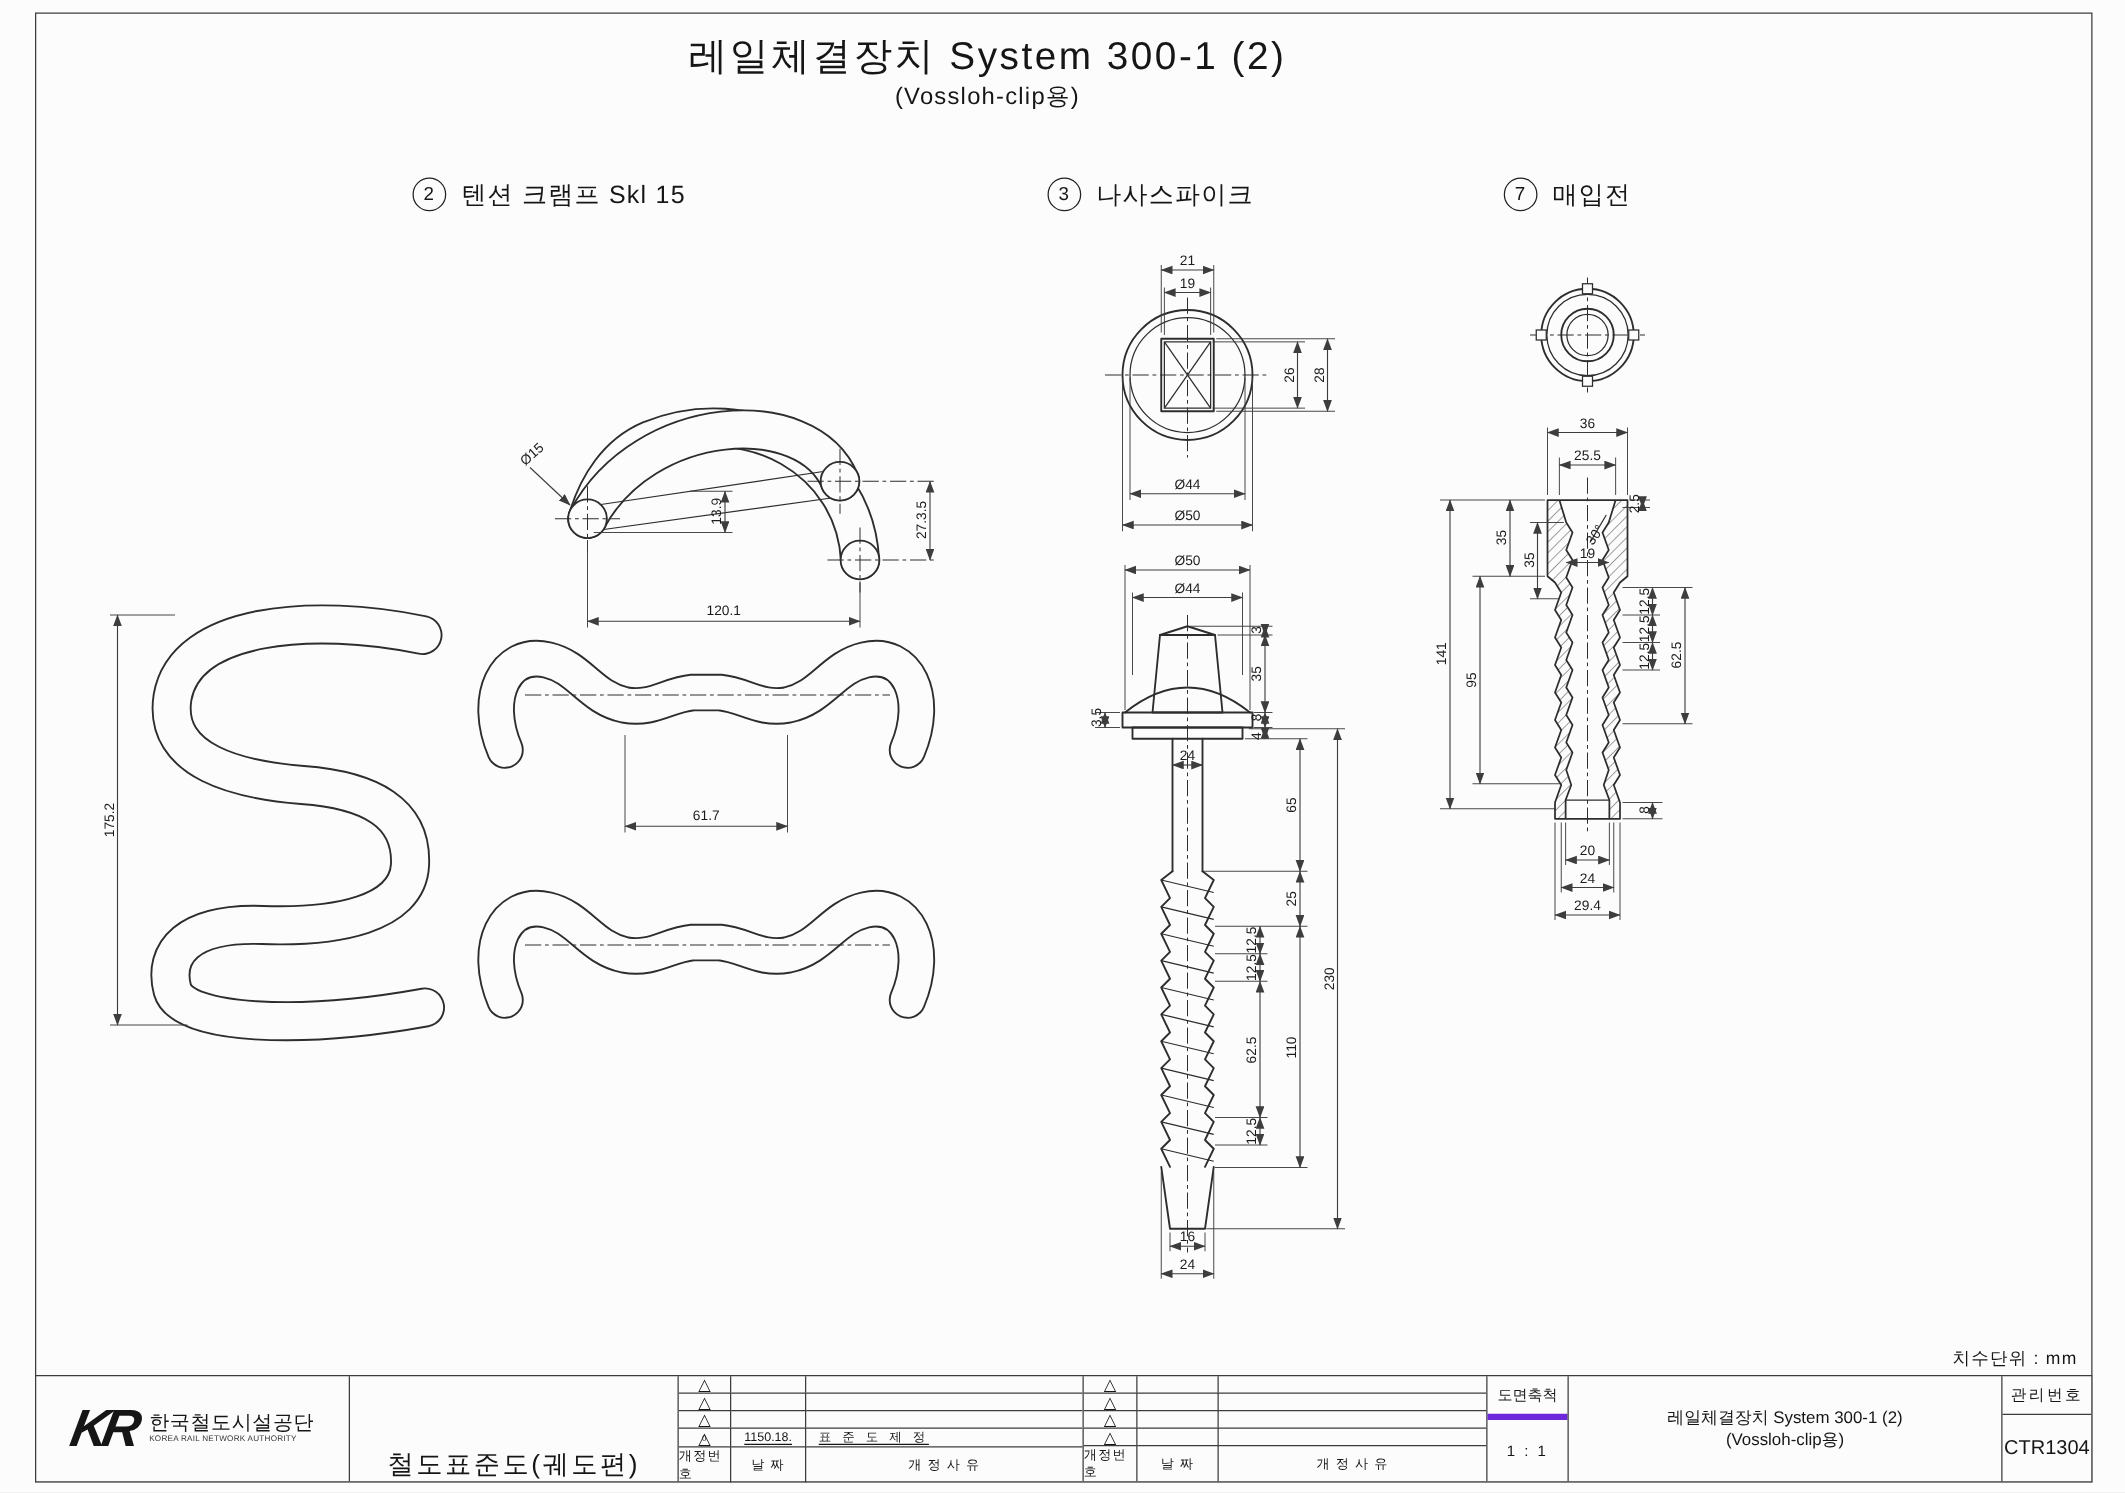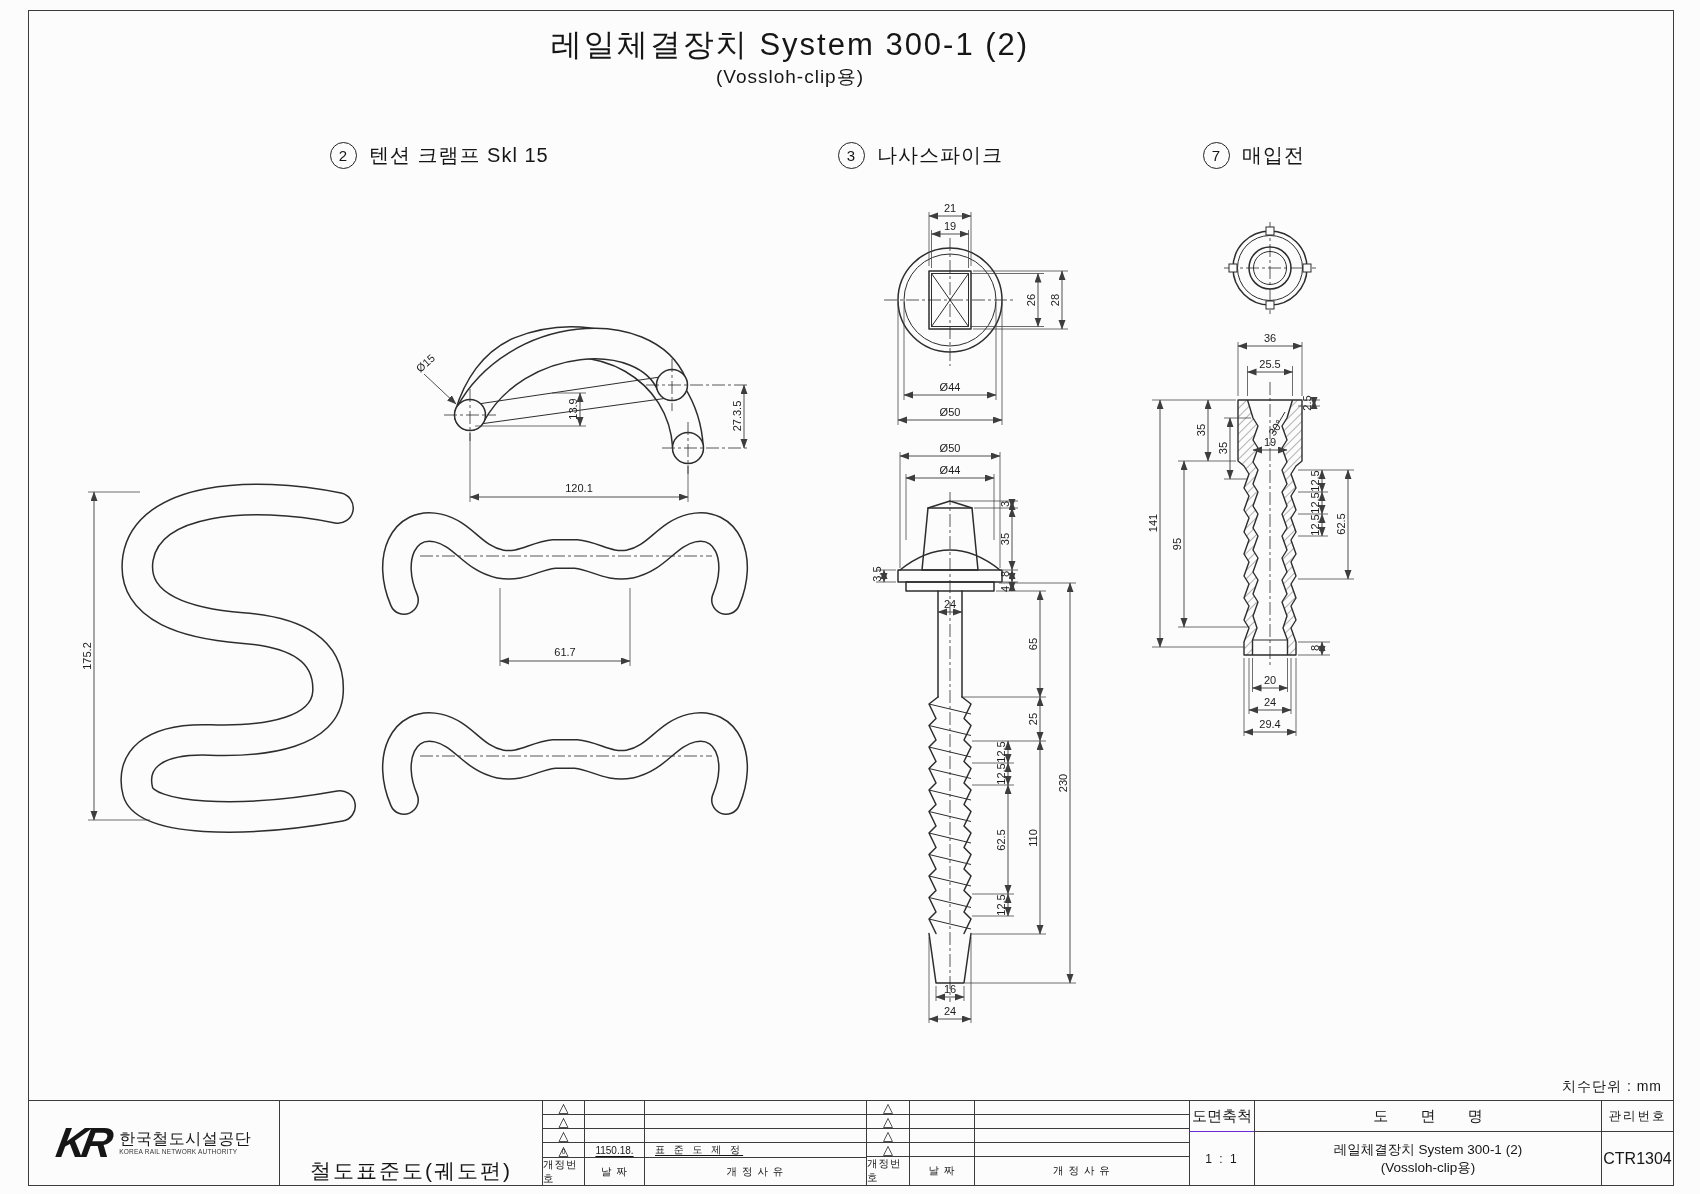--- a/index.html
+++ b/index.html
@@ -40,21 +40,21 @@
   .rev2 .revtable{grid-template-columns:43px 65px 1fr}
   .rc{display:flex;align-items:center;justify-content:center;font-size:10px;border-top:1px solid #3c3c3c;position:relative;min-width:0}
   .revtable .rc:nth-child(-n+3){border-top:none}
   .rc.c1,.rc.c2{border-right:1px solid #3c3c3c}
   .trig{font-size:13px;line-height:1}
   .trizero{position:absolute;font-size:6.5px;top:56%;left:50%;transform:translate(-50%,-50%)}
   .und{text-decoration:underline;text-underline-offset:2px}
   .rsn{letter-spacing:3px}
   .hdr{font-size:10.5px;letter-spacing:1px}
   .scale-cell{width:65px;display:flex;flex-direction:column}
-  .scale-label{height:30px;border-bottom:1px solid #6d28d9;display:flex;align-items:center;justify-content:center;font-size:15px}
+  .scale-label{height:30px;border-bottom:5px solid #6d28d9;display:flex;align-items:center;justify-content:center;font-size:12px}
   .scale-value{flex:1;display:flex;align-items:center;justify-content:center;font-size:12px;letter-spacing:2px}
   .name-cell{width:347px;display:flex;flex-direction:column}
   .name-label{height:30px;border-bottom:1px solid #3c3c3c;display:flex;align-items:center;justify-content:center;font-size:15px;letter-spacing:14px;text-indent:14px}
   .name-value{flex:1;display:flex;flex-direction:column;align-items:center;justify-content:center;font-size:13.5px;line-height:1.3}
   .mgmt-cell{flex:1;display:flex;flex-direction:column}
   .mgmt-label{height:30px;border-bottom:1px solid #3c3c3c;display:flex;align-items:center;justify-content:center;font-size:12.5px;letter-spacing:2px}
   .mgmt-value{flex:1;display:flex;align-items:center;justify-content:center;font-size:16px;font-family:Liberation Sans, sans-serif}
   .unitnote{position:absolute;right:38px;bottom:98px;font-size:14px;letter-spacing:1px;z-index:3}
 </style>
 </head>
@@ -450,21 +450,20 @@
         <div class="rc hdr">개 정 사 유</div>
       </div>
     </div>
 
     <div class="cell scale-cell">
       <div class="scale-label">도면축척</div>
       <div class="scale-value">1 : 1</div>
     </div>
 
     <div class="cell name-cell">
-      <div class="name-label">도 면 명</div>
       <div class="name-value">
         <div>레일체결장치 System 300-1 (2)</div>
         <div>(Vossloh-clip용)</div>
       </div>
     </div>
 
     <div class="cell mgmt-cell">
       <div class="mgmt-label">관리번호</div>
       <div class="mgmt-value">CTR1304</div>
     </div>

